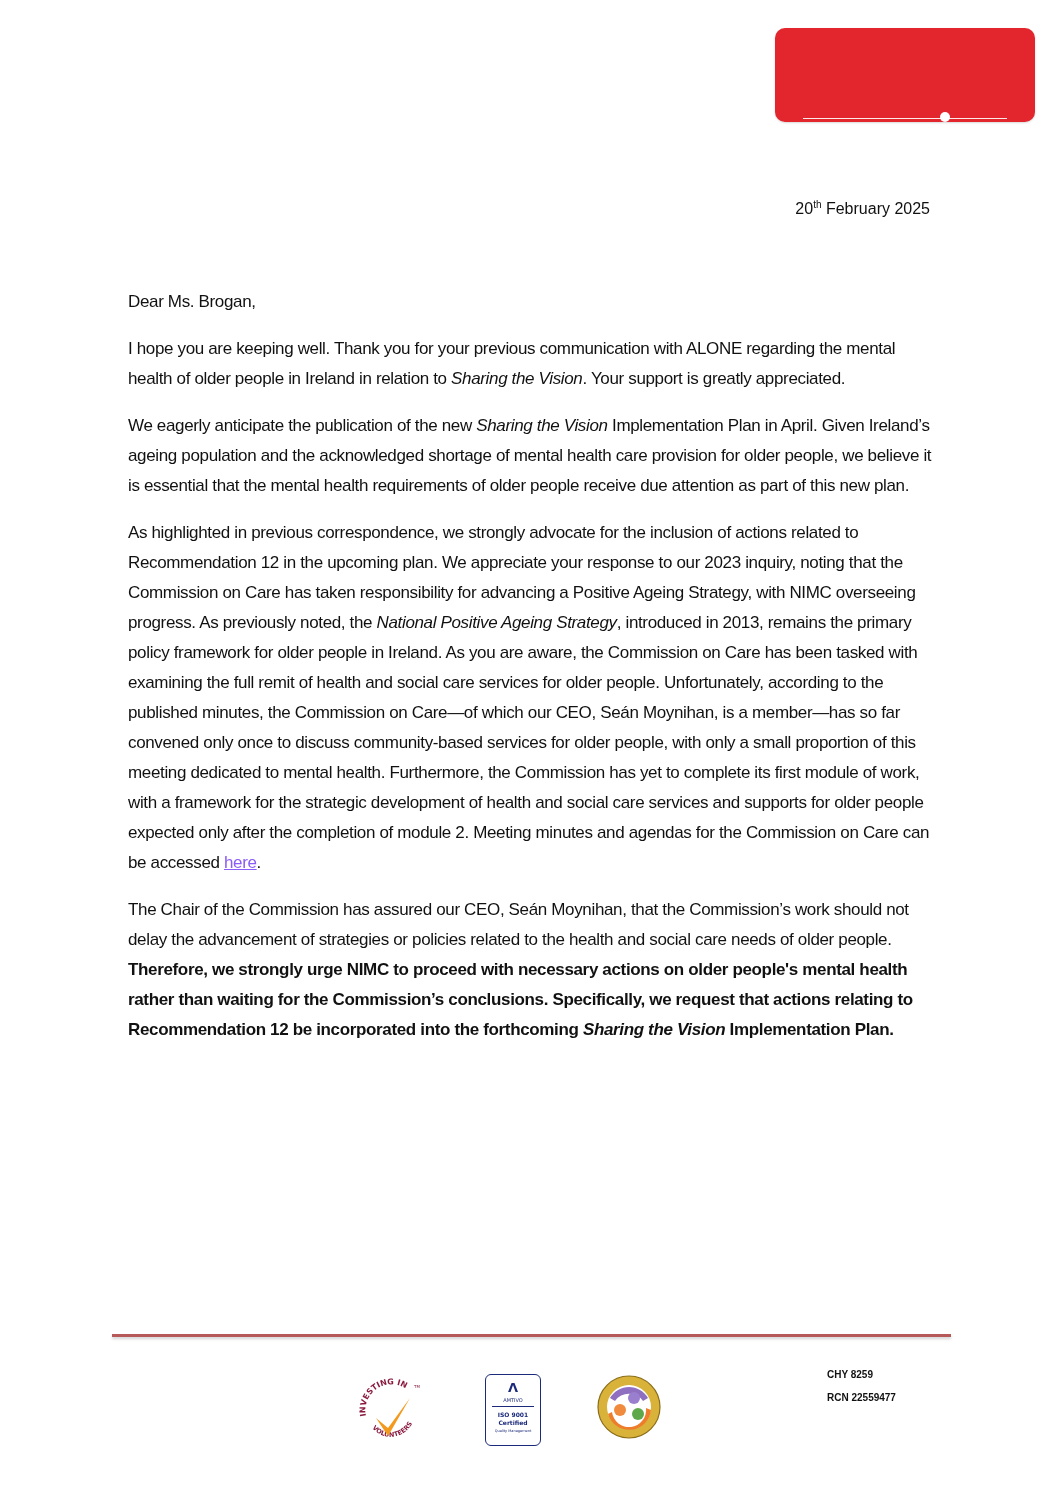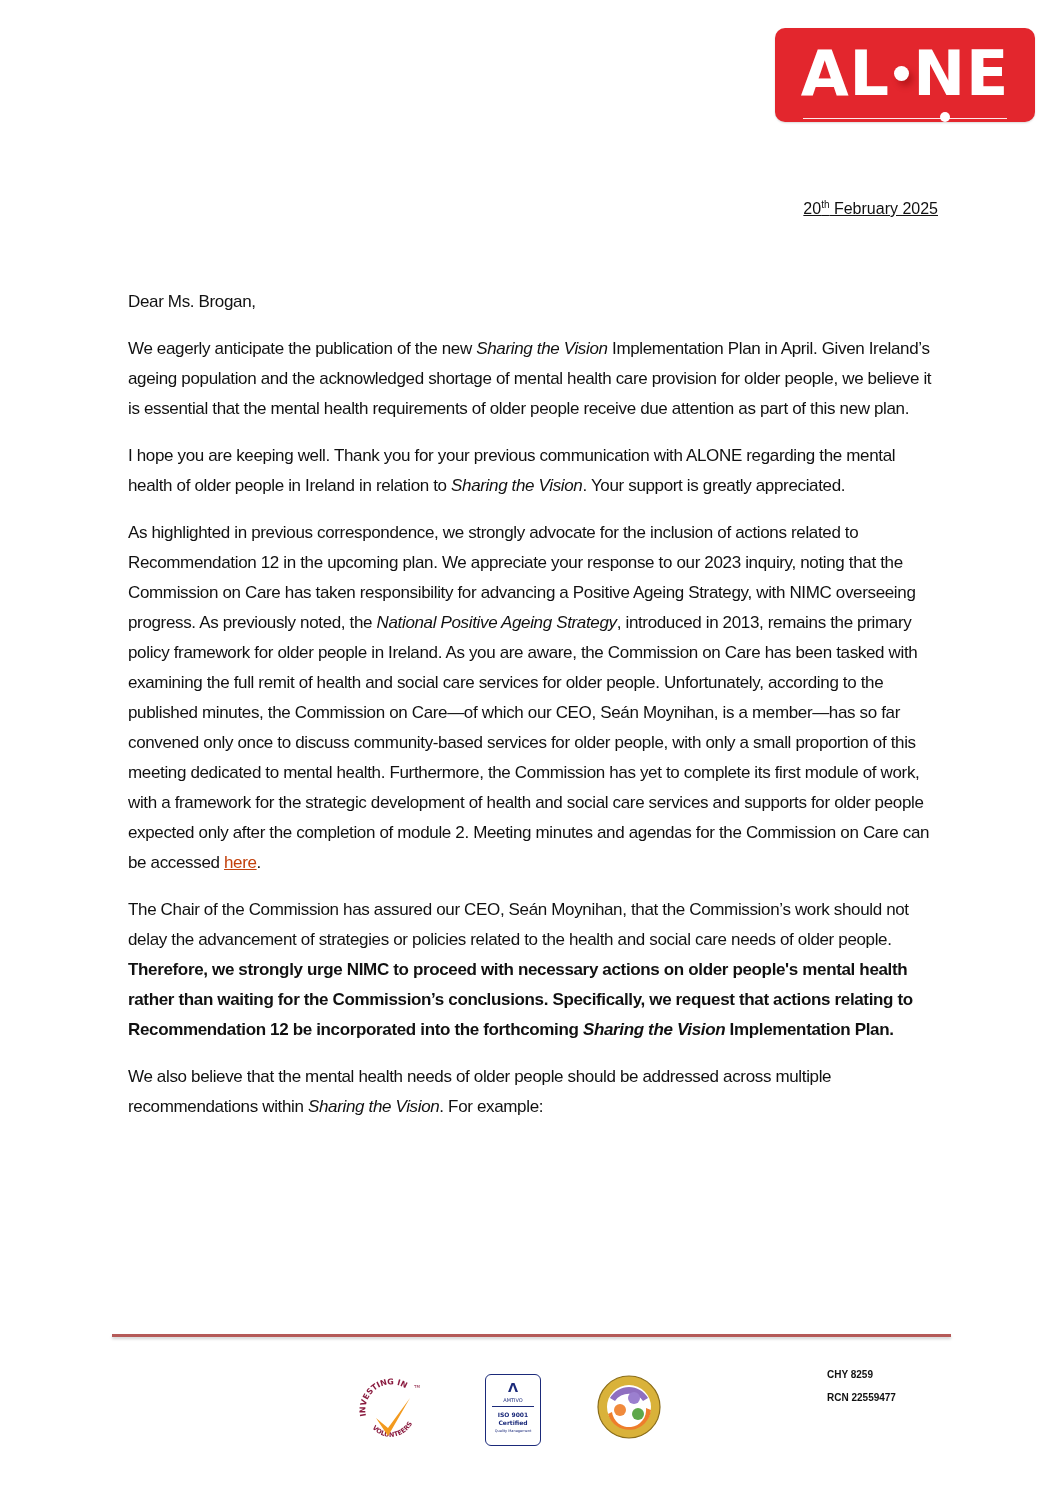--- a/index.html
+++ b/index.html
@@ -10,84 +10,78 @@
     .logo-text { position: absolute; left: 0; right: 0; top: 6px; text-align: center;
       color: #fff; font-family: "DejaVu Sans", sans-serif; font-weight: bold;
       font-size: 62px; letter-spacing: 1px; line-height: 80px; }
     .logo-dot { display: inline-block; width: 15px; height: 15px; background: #fff;
       border-radius: 50%; vertical-align: middle; margin: 0 4px; position: relative; top: -4px;
       box-shadow: 4px 5px 6px rgba(120,0,0,0.4); }
     .logo-line { position: absolute; left: 28px; right: 28px; top: 90px; height: 1px; background: #fff; opacity: 0.9; }
     .logo-line-dot { position: absolute; left: 165px; top: 84px; width: 10px; height: 10px;
       background: #fff; border-radius: 50%; }
 
-    .date { position: absolute; right: 120px; top: 199px; font-size: 16px; text-decoration: underline; }
+    .date { position: absolute; right: 128px; top: 199px; font-size: 16px; }
     .date sup { font-size: 10px; }
 
     .letter { position: absolute; left: 128px; top: 287px; width: 805px; font-size: 17px;
       line-height: 30px; font-family: "Liberation Sans Narrow", "Liberation Sans", sans-serif;
       letter-spacing: -0.35px; }
     .letter p { margin: 0 0 17px 0; }
     .salutation { margin-bottom: 17px !important; }
     em { font-style: italic; }
     .b { font-weight: bold; }
-    .link { text-decoration: underline; color: #c2410c; cursor: pointer; }
+    .link { text-decoration: underline; color: #8b5cf6; cursor: pointer; }
 
     .divider { position: absolute; left: 112px; top: 1334px; width: 839px; height: 3px;
       background: #b55a58; box-shadow: 0 2px 3px rgba(0,0,0,0.18); }
 
     .badge { position: absolute; }
     .iiv { left: 358px; top: 1372px; width: 66px; height: 76px; }
     .iso { left: 485px; top: 1374px; width: 54px; height: 70px; border: 1px solid #1b2a7a;
       border-radius: 6px; background: #fff; text-align: center; font-family: "DejaVu Sans", sans-serif; color: #1b2a7a; }
     .iso .mk { font-size: 13px; margin-top: 6px; line-height: 14px; font-weight: bold; }
     .iso .nm { font-size: 5px; margin-top: 2px; padding-bottom: 3px; border-bottom: 1px solid #1b2a7a; margin-left: 6px; margin-right: 6px; }
     .iso .cert { font-size: 6px; font-weight: bold; margin-top: 4px; line-height: 8px; }
     .iso .qm { font-size: 3.5px; margin-top: 2px; }
     .qib { left: 596px; top: 1374px; width: 66px; height: 66px; }
 
     .reg { position: absolute; left: 827px; top: 1363px; font-weight: bold; font-size: 10px; line-height: 23px; }
   </style>
 </head>
 <body>
 
 <div class="logo">
-  <div class="logo-text">
-    <span>AL</span><span class="logo-dot"></span><span>NE</span>
-  </div>
   <div class="logo-line"></div>
   <div class="logo-line-dot"></div>
 </div>
 
 <div class="date">
   <span>20</span><sup>th</sup><span> February 2025</span>
 </div>
 
 <div class="letter">
   <p class="salutation">Dear Ms. Brogan,</p>
 
   <p>
-    <span>We eagerly anticipate the publication of the new </span><em>Sharing the Vision</em><span> Implementation Plan in April. Given Ireland’s ageing population and the acknowledged shortage of mental health care provision for older people, we believe it is essential that the mental health requirements of older people receive due attention as part of this new plan.</span>
+    <span>I hope you are keeping well. Thank you for your previous communication with ALONE regarding the mental health of older people in Ireland in relation to </span><em>Sharing the Vision</em><span>. Your support is greatly appreciated.</span>
   </p>
 
   <p>
-    <span>I hope you are keeping well. Thank you for your previous communication with ALONE regarding the mental health of older people in Ireland in relation to </span><em>Sharing the Vision</em><span>. Your support is greatly appreciated.</span>
+    <span>We eagerly anticipate the publication of the new </span><em>Sharing the Vision</em><span> Implementation Plan in April. Given Ireland’s ageing population and the acknowledged shortage of mental health care provision for older people, we believe it is essential that the mental health requirements of older people receive due attention as part of this new plan.</span>
   </p>
 
   <p>
     <span>As highlighted in previous correspondence, we strongly advocate for the inclusion of actions related to Recommendation 12 in the upcoming plan. We appreciate your response to our 2023 inquiry, noting that the Commission on Care has taken responsibility for advancing a Positive Ageing Strategy, with NIMC overseeing progress. As previously noted, the </span><em>National Positive Ageing Strategy</em><span>, introduced in 2013, remains the primary policy framework for older people in Ireland. As you are aware, the Commission on Care has been tasked with examining the full remit of health and social care services for older people. Unfortunately, according to the published minutes, the Commission on Care—of which our CEO, Seán Moynihan, is a member—has so far convened only once to discuss community-based services for older people, with only a small proportion of this meeting dedicated to mental health. Furthermore, the Commission has yet to complete its first module of work, with a framework for the strategic development of health and social care services and supports for older people expected only after the completion of module 2. Meeting minutes and agendas for the Commission on Care can be accessed </span><a class="link">here</a><span>.</span>
   </p>
 
   <p>
     <span>The Chair of the Commission has assured our CEO, Seán Moynihan, that the Commission’s work should not delay the advancement of strategies or policies related to the health and social care needs of older people. </span><span class="b">Therefore, we strongly urge NIMC to proceed with necessary actions on older people's mental health rather than waiting for the Commission’s conclusions. Specifically, we request that actions relating to Recommendation 12 be incorporated into the forthcoming </span><em class="b">Sharing the Vision</em><span class="b"> Implementation Plan.</span>
   </p>
 
-  <p>
-    <span>We also believe that the mental health needs of older people should be addressed across multiple recommendations within </span><em>Sharing the Vision</em><span>. For example:</span>
-  </p>
 </div>
 
 <div class="divider"></div>
 
 <div class="badge iiv">
   <svg width="66" height="76" viewBox="0 0 66 76">
     <defs>
       <path id="arcTop" d="M8,44 A26,26 0 0 1 58,30"></path>
       <path id="arcBot" d="M14,56 A24,24 0 0 0 56,46"></path>
     </defs>

